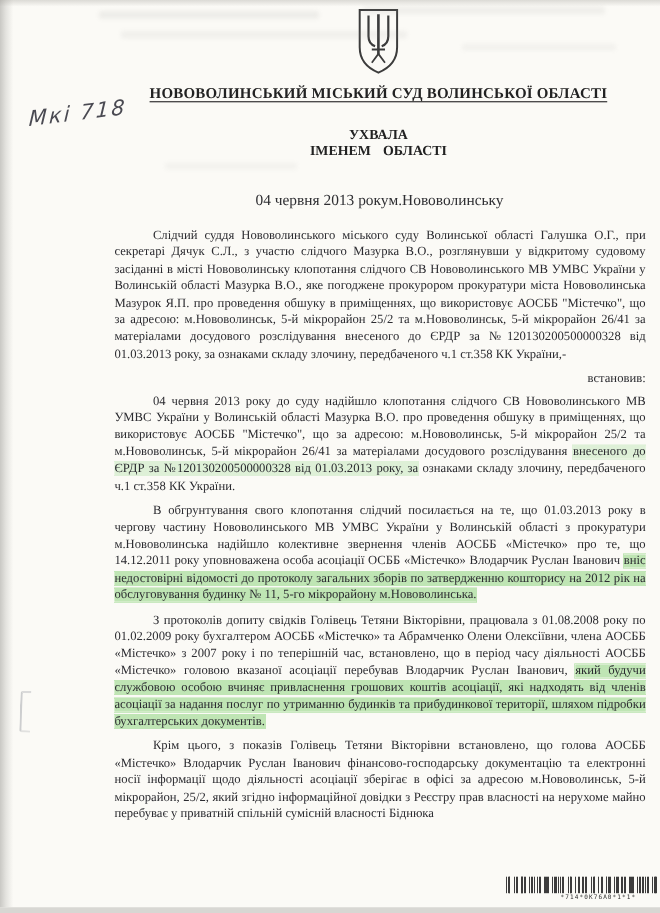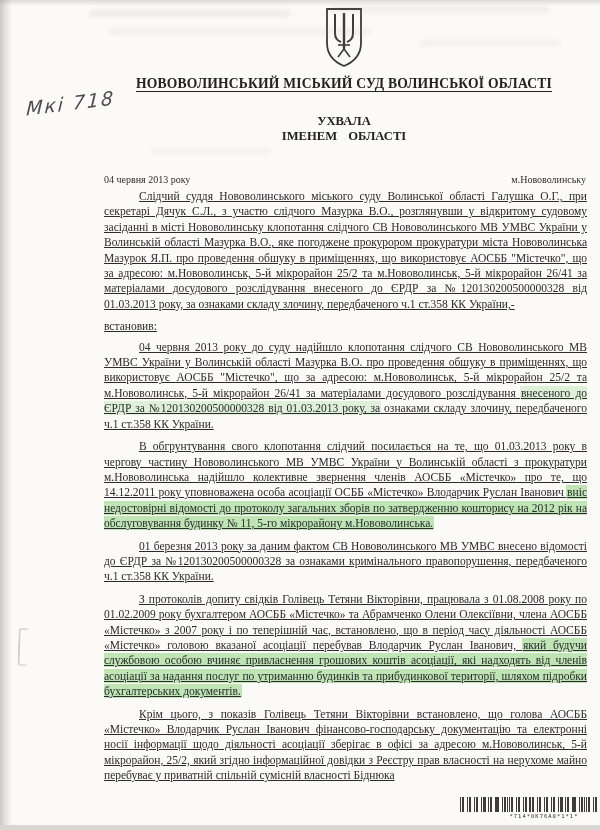--- a/index.html
+++ b/index.html
@@ -43,24 +43,24 @@
     margin-top:3px;text-decoration:underline;text-underline-offset:3px;color:#222;
   }
   .handwriting{
     position:absolute;left:26px;top:92px;
     font-family:"DejaVu Sans",sans-serif;font-style:italic;
     font-size:19px;color:#2c2c36;transform:rotate(-7deg) skewX(-10deg);
     letter-spacing:2px;opacity:.85;
   }
   .doc-head{ text-align:center;margin-top:22px;font-weight:bold;font-size:12.6px;line-height:15px;color:#222;}
   .doc-head .subtitle{word-spacing:8px;}
-  .date-row{display:flex;justify-content:space-between;margin:30px 58px 0 60px;font-size:10px;}
-  .body-text{margin:4px 57px 0 60px;font-size:11.5px;line-height:15.4px;text-align:justify;color:#2b2b30;text-decoration:underline;}
+  .date-row{display:flex;justify-content:center;margin:30px 58px 0 60px;font-size:14px;}
+  .body-text{margin:16px 57px 0 60px;font-size:11.5px;line-height:15.4px;text-align:justify;color:#2b2b30;}
   .para{margin:0 0 7px 0;text-indent:35px;}
-  .center-line{text-align:left;margin:1px 0 5px 0;text-indent:0;}
+  .center-line{text-align:right;margin:1px 0 5px 0;text-indent:0;}
   .hl{background:var(--highlight);box-shadow:0 0 0 1px var(--highlight);}
   .hl-light{background:var(--highlight-light);box-shadow:0 0 0 1px var(--highlight-light);}
 
   .barcode-block{position:absolute;right:16px;bottom:6px;width:168px;text-align:center;}
   .barcode{
     height:15px;width:168px;
     background:
       repeating-linear-gradient(90deg,#1c1c1c 0 1px,transparent 1px 2px,#1c1c1c 2px 4px,transparent 4px 7px),
       repeating-linear-gradient(90deg,transparent 0 3px,#1c1c1c 3px 4px,transparent 4px 11px);
     opacity:.85;
@@ -107,21 +107,20 @@
   <div class="date-row">
     <span>04 червня 2013 року</span>
     <span>м.Нововолинську</span>
   </div>
 
   <div class="body-text">
       <p class="para"><span>Слідчий суддя Нововолинського міського суду Волинської області Галушка О.Г., при секретарі Дячук С.Л., з участю слідчого Мазурка В.О., розглянувши у відкритому судовому засіданні в місті Нововолинську клопотання слідчого СВ Нововолинського МВ УМВС України у Волинській області Мазурка В.О., яке погоджене прокурором прокуратури міста Нововолинська Мазурок Я.П. про проведення обшуку в приміщеннях, що використовує АОСББ "Містечко", що за адресою: м.Нововолинськ, 5-й мікрорайон 25/2 та м.Нововолинськ, 5-й мікрорайон 26/41 за матеріалами досудового розслідування внесеного до ЄРДР за №120130200500000328 від 01.03.2013 року, за ознаками складу злочину, передбаченого ч.1 ст.358 КК України,-</span></p>
       <div class="center-line">встановив:</div>
       <p class="para"><span>04 червня 2013 року до суду надійшло клопотання слідчого СВ Нововолинського МВ УМВС України у Волинській області Мазурка В.О. про проведення обшуку в приміщеннях, що використовує АОСББ "Містечко", що за адресою: м.Нововолинськ, 5-й мікрорайон 25/2 та м.Нововолинськ, 5-й мікрорайон 26/41 за матеріалами досудового розслідування </span><span class="hl-light">внесеного до ЄРДР за №120130200500000328 від 01.03.2013 року, за</span><span> ознаками складу злочину, передбаченого ч.1 ст.358 КК України.</span></p>
       <p class="para"><span>В обгрунтування свого клопотання слідчий посилається на те, що 01.03.2013 року в чергову частину Нововолинського МВ УМВС України у Волинській області з прокуратури м.Нововолинська надійшло колективне звернення членів АОСББ «Містечко» про те, що 14.12.2011 року уповноважена особа асоціації ОСББ «Містечко» Влодарчик Руслан Іванович </span><span class="hl">вніс недостовірні відомості до протоколу загальних зборів по затвердженню кошторису на 2012 рік на обслуговування будинку № 11, 5-го мікрорайону м.Нововолинська.</span></p>
-      <p class="para"><span>01 березня 2013 року за даним фактом СВ Нововолинського МВ УМВС внесено відомості до ЄРДР за №120130200500000328 за ознаками кримінального правопорушення, передбаченого ч.1 ст.358 КК України.</span></p>
       <p class="para"><span>З протоколів допиту свідків Голівець Тетяни Вікторівни, працювала з 01.08.2008 року по 01.02.2009 року бухгалтером АОСББ «Містечко» та Абрамченко Олени Олексіївни, члена АОСББ «Містечко» з 2007 року і по теперішній час, встановлено, що в період часу діяльності АОСББ «Містечко» головою вказаної асоціації перебував Влодарчик Руслан Іванович, </span><span class="hl">який будучи службовою особою вчиняє привласнення грошових коштів асоціації, які надходять від членів асоціації за надання послуг по утриманню будинків та прибудинкової території, шляхом підробки бухгалтерських документів.</span></p>
       <p class="para"><span>Крім цього, з показів Голівець Тетяни Вікторівни встановлено, що голова АОСББ «Містечко» Влодарчик Руслан Іванович фінансово-господарську документацію та електронні носії інформації щодо діяльності асоціації зберігає в офісі за адресою м.Нововолинськ, 5-й мікрорайон, 25/2, який згідно інформаційної довідки з Реєстру прав власності на нерухоме майно перебуває у приватній спільній сумісній власності Біднюка</span></p>
     </div>
 
   <div class="barcode-block">
     <div class="barcode"></div>
     <div class="barcode-text">*714*0К76А0*1*1*</div>
   </div>
 
 </div>

